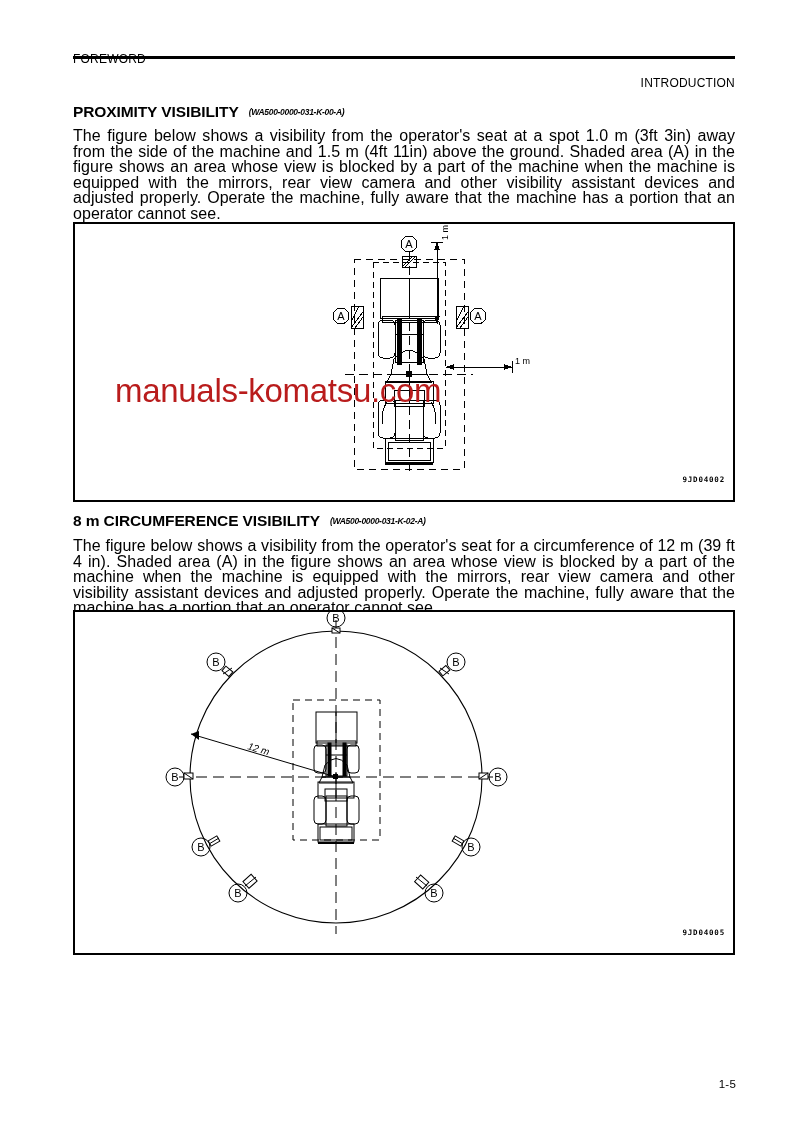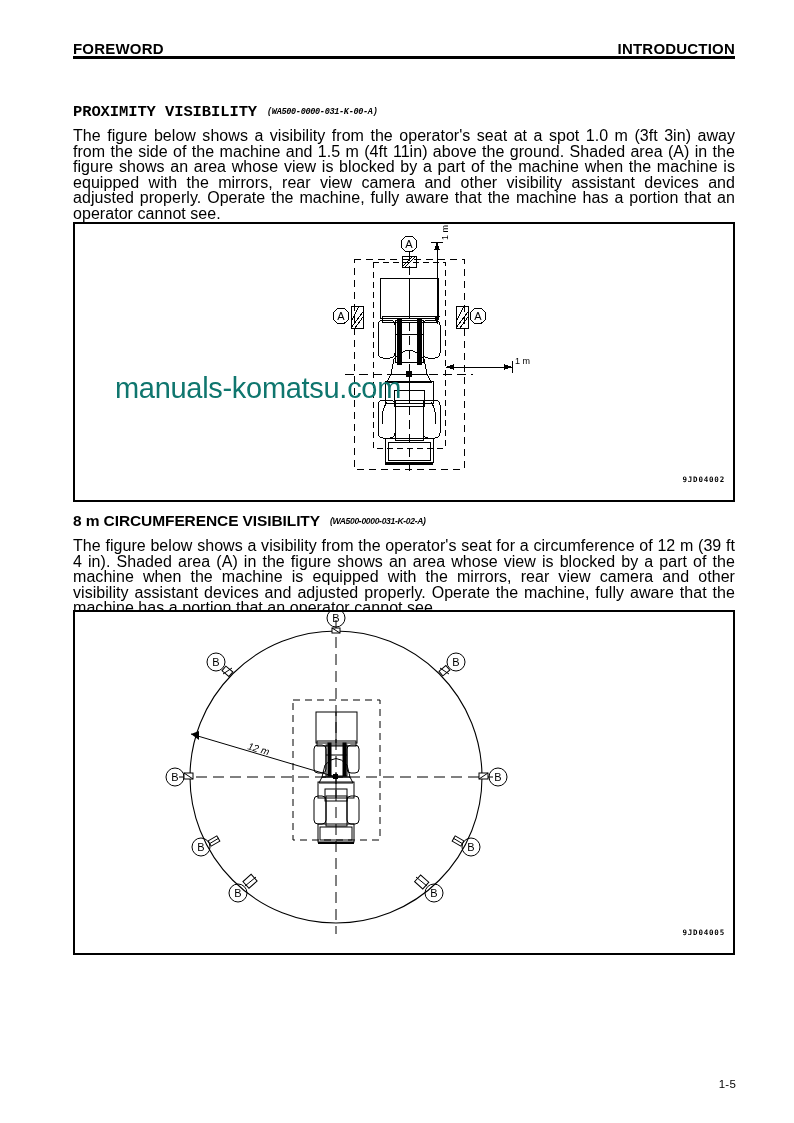--- a/index.html
+++ b/index.html
@@ -20,28 +20,28 @@
   .page-header {
     position: absolute;
     left: 73px;
     top: 40px;
     width: 662px;
     height: 20px;
   }
   .page-header .hdr-left,
   .page-header .hdr-right {
     position: absolute;
-    top: 0;
-    font-size: 15px;
-    font-weight: bold;
+    top: 12px;
+    font-size: 12px;
+    font-weight: normal;
     letter-spacing: .2px;
     white-space: nowrap;
   }
   .page-header .hdr-left { left: 0; }
-  .page-header .hdr-right { right: 0; }
+  .page-header .hdr-right { right: 0; margin-top: 24px; }
   .page-header .hdr-rule {
     position: absolute;
     left: 0;
     right: 0;
     top: 16px;
     height: 3px;
     background: #000;
   }
 
   
@@ -91,22 +91,22 @@
     letter-spacing: 0.8px;
     font-family: "DejaVu Sans Mono", monospace;
   }
   .fig-svg { display: block; }
 
   
   .watermark {
     position: absolute;
     left: 115px;
     top: 372px;
-    font-size: 29px;
-    color: #0f766e;
+    font-size: 33px;
+    color: #b91c1c;
     white-space: nowrap;
     font-family: "Liberation Sans", sans-serif;
     letter-spacing: -0.3px;
   }
 
   
   .page-number {
     position: absolute;
     right: 58px;
     bottom: 33px;
@@ -117,21 +117,21 @@
 </style>
 </head>
 <body>
 
 <div class="page-header">
   <div class="hdr-left">FOREWORD</div>
   <div class="hdr-right">INTRODUCTION</div>
   <div class="hdr-rule"></div>
 </div>
 
-<div class="section-title" style="left:73px; top:103px;font-family:Liberation Mono, monospace;">
+<div class="section-title" style="left:73px; top:103px;">
   <span class="st-main">PROXIMITY VISIBILITY</span><span class="st-code">(WA500-0000-031-K-00-A)</span>
 </div>
 
 <div class="body-text" style="left:73px; top:128px; width:662px;">The figure below shows a visibility from the operator's seat at a spot 1.0 m (3ft 3in) away from the side of the machine and 1.5 m (4ft 11in) above the ground. Shaded area (A) in the figure shows an area whose view is blocked by a part of the machine when the machine is equipped with the mirrors, rear view camera and other visibility assistant devices and adjusted properly. Operate the machine, fully aware that the machine has a portion that an operator cannot see.</div>
 
 <div class="figure-box" style="left:73px; top:222px; width:662px; height:280px;">
 
   <svg class="fig-svg" width="658" height="276" viewBox="0 0 658 276">
     <g stroke="#000" fill="none" stroke-width="1" shape-rendering="crispEdges">
 

